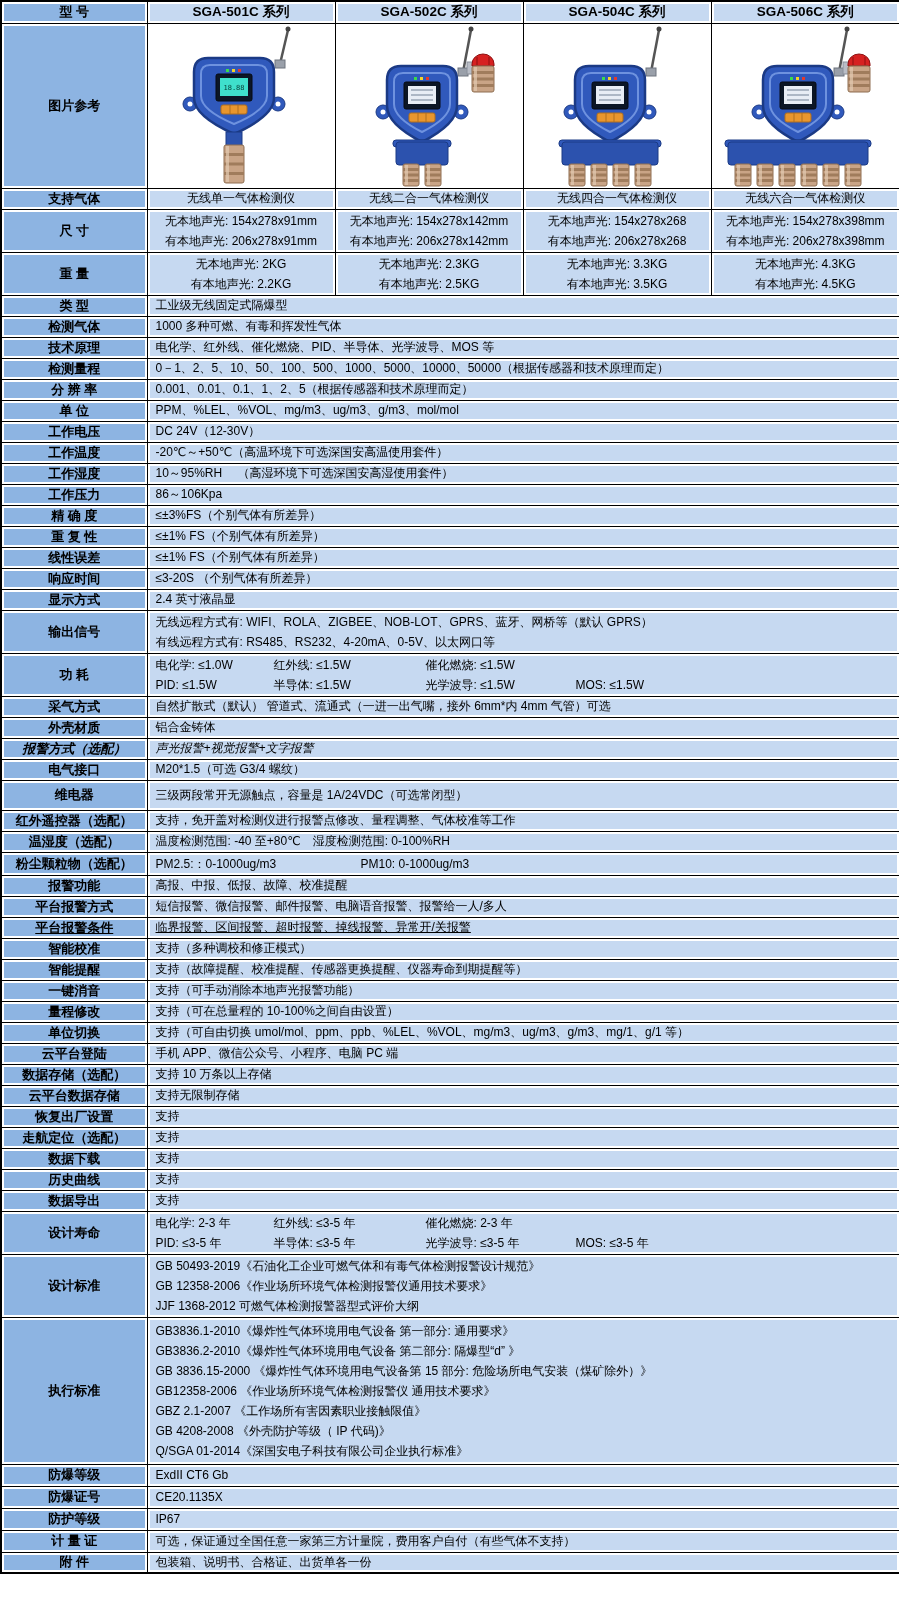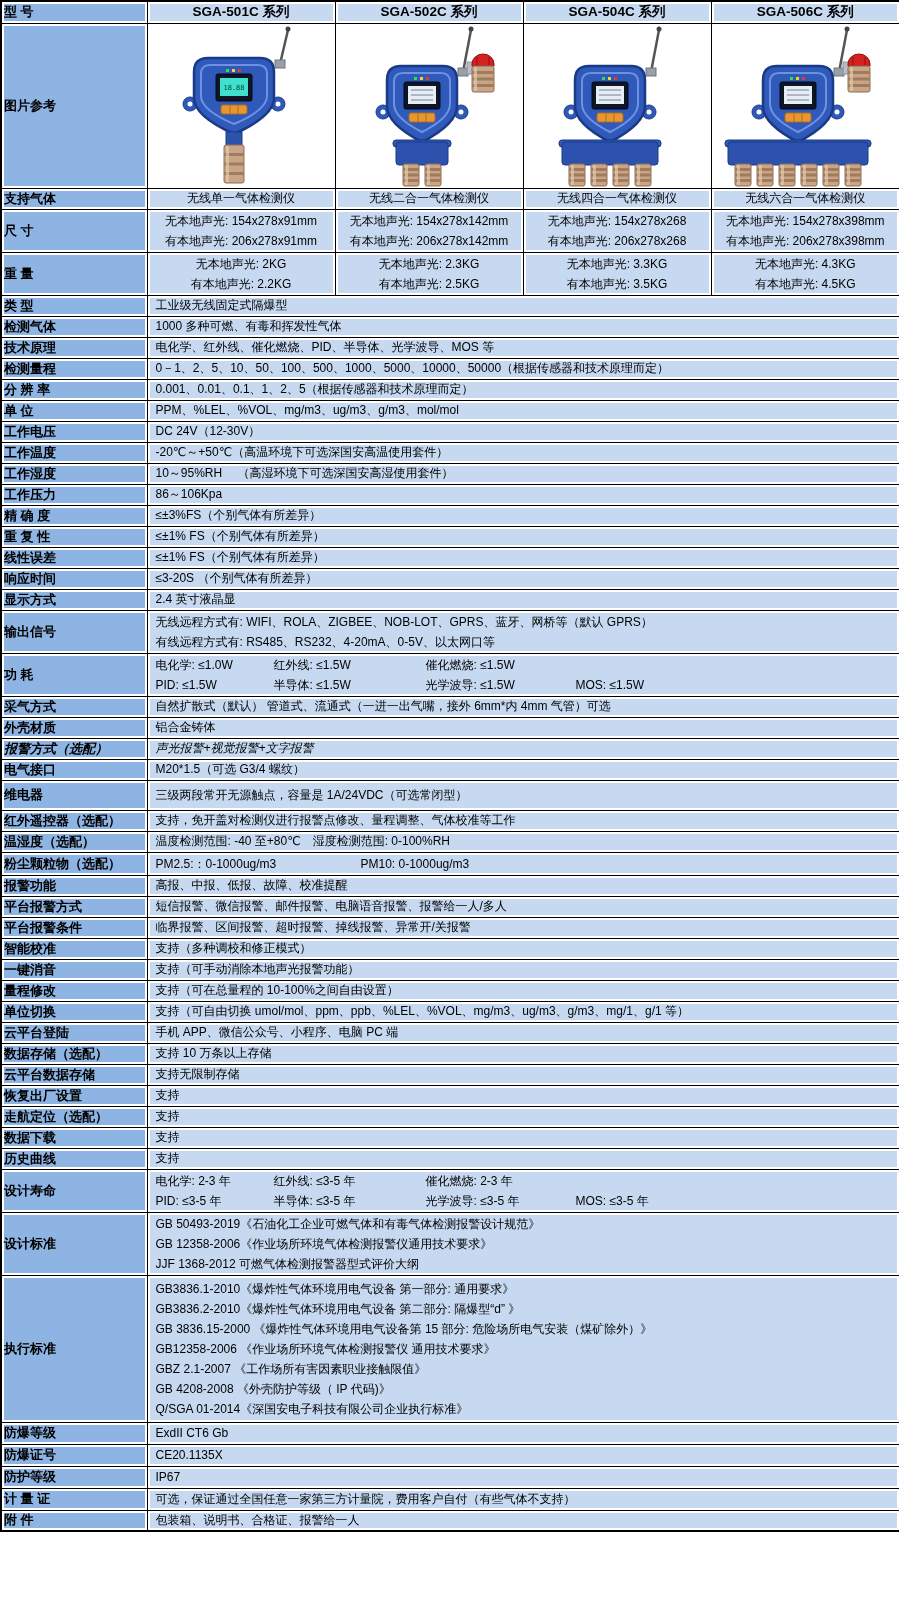--- a/index.html
+++ b/index.html
@@ -1,20 +1,20 @@
 <!DOCTYPE html>
 <html><head>
 <meta charset="utf-8">
 <style>
   html,body{margin:0;padding:0;background:#fff;}
   .page{width:899px;font-family:"Liberation Sans","DejaVu Sans",sans-serif;}
   table{border-collapse:collapse;table-layout:fixed;width:899px;border:2px solid #000;}
   td{border:1px solid #000;box-shadow:inset 0 0 0 2px #fff;padding:0;vertical-align:middle;
      overflow:hidden;color:#000;}
-  td.label{background:#8DB4E2;font-weight:bold;font-size:13px;padding:0 2px;}
+  td.label{background:#8DB4E2;font-weight:bold;text-align:center;font-size:13px;padding:0 2px;}
   td.model{background:#C6D9F1;font-weight:bold;text-align:center;font-size:13.5px;}
   td.val{background:#C6D9F1;font-size:12px;text-align:left;padding:1px 8px;}
   td.val.center{text-align:center;padding:1px 2px;}
   td.img{background:#ffffff;text-align:left;padding:0;}
   .ln{line-height:20px;white-space:nowrap;}
   .seg{display:inline-block;white-space:nowrap;}
   svg{display:block;margin:0 auto;}
 </style>
 </head>
 <body>
@@ -372,29 +372,33 @@
           </td>
         </tr>
         <tr style="height: 21px;">
           <td class="label">报警功能</td>
           <td class="val" colspan="4">高报、中报、低报、故障、校准提醒</td>
         </tr>
         <tr style="height: 21px;">
           <td class="label">平台报警方式</td>
           <td class="val" colspan="4">短信报警、微信报警、邮件报警、电脑语音报警、报警给一人/多人</td>
         </tr>
-        <tr style="height: 21px;">
+        <tr style="height: 21px; text-decoration: underline;">
           <td class="label">平台报警条件</td>
           <td class="val" colspan="4">临界报警、区间报警、超时报警、掉线报警、异常开/关报警</td>
         </tr>
         <tr style="height: 21px;">
           <td class="label">智能校准</td>
           <td class="val" colspan="4">支持（多种调校和修正模式）</td>
         </tr>
         <tr style="height: 21px;">
+          <td class="label">智能提醒</td>
+          <td class="val" colspan="4">支持（故障提醒、校准提醒、传感器更换提醒、仪器寿命到期提醒等）</td>
+        </tr>
+        <tr style="height: 21px;">
           <td class="label">一键消音</td>
           <td class="val" colspan="4">支持（可手动消除本地声光报警功能）</td>
         </tr>
         <tr style="height: 21px;">
           <td class="label">量程修改</td>
           <td class="val" colspan="4">支持（可在总量程的 10-100%之间自由设置）</td>
         </tr>
         <tr style="height: 21px;">
           <td class="label">单位切换</td>
           <td class="val" colspan="4">支持（可自由切换 umol/mol、ppm、ppb、%LEL、%VOL、mg/m3、ug/m3、g/m3、mg/1、g/1 等）</td>
@@ -418,20 +422,24 @@
         <tr style="height: 21px;">
           <td class="label">走航定位（选配）</td>
           <td class="val" colspan="4">支持</td>
         </tr>
         <tr style="height: 21px;">
           <td class="label">数据下载</td>
           <td class="val" colspan="4">支持</td>
         </tr>
         <tr style="height: 21px;">
           <td class="label">历史曲线</td>
+          <td class="val" colspan="4">支持</td>
+        </tr>
+        <tr style="height: 21px;">
+          <td class="label">数据导出</td>
           <td class="val" colspan="4">支持</td>
         </tr>
         <tr style="height: 42px;">
           <td class="label">设计寿命</td>
           <td class="val" colspan="4">
             <div class="ln"><span class="seg" style="min-width: 118px;">电化学: 2-3 年</span><span class="seg" style="min-width: 152px;">红外线: ≤3-5 年</span><span class="seg" style="min-width: 150px;">催化燃烧: 2-3 年</span></div>
             <div class="ln"><span class="seg" style="min-width: 118px;">PID: ≤3-5 年</span><span class="seg" style="min-width: 152px;">半导体: ≤3-5 年</span><span class="seg" style="min-width: 150px;">光学波导: ≤3-5 年</span><span class="seg">MOS: ≤3-5 年</span></div>
           </td>
         </tr>
         <tr style="height: 63px;">
@@ -465,17 +473,17 @@
         <tr style="height: 22px;">
           <td class="label">防护等级</td>
           <td class="val" colspan="4">IP67</td>
         </tr>
         <tr style="height: 22px;">
           <td class="label">计 量 证</td>
           <td class="val" colspan="4">可选，保证通过全国任意一家第三方计量院，费用客户自付（有些气体不支持）</td>
         </tr>
         <tr style="height: 21px;">
           <td class="label">附   件</td>
-          <td class="val" colspan="4">包装箱、说明书、合格证、报警给一人</td>
+          <td class="val" colspan="4">包装箱、说明书、合格证、出货单各一份</td>
         </tr>
       </tbody>
   </table>
 </div>
 
 </body></html>

